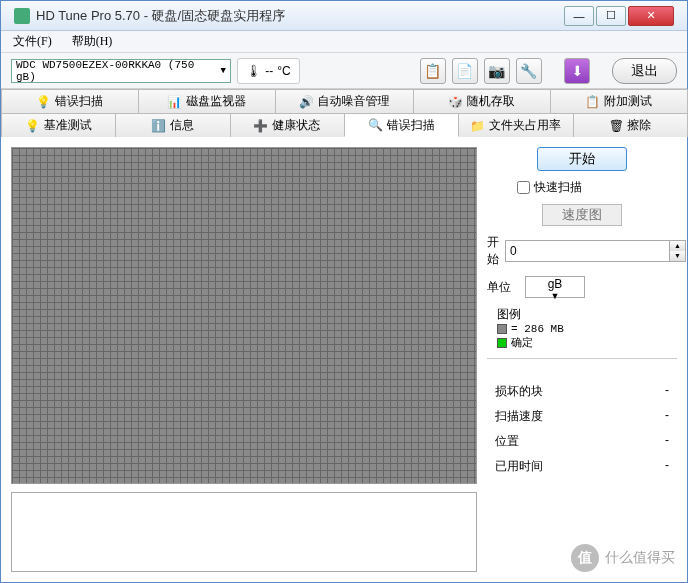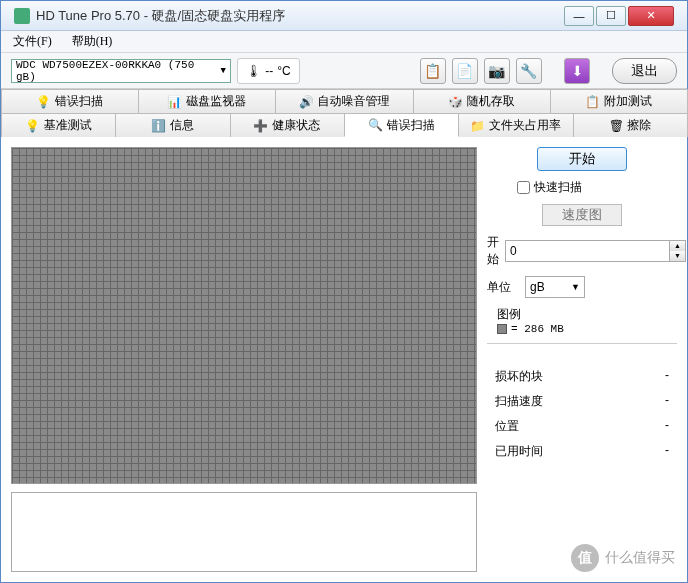--- a/index.html
+++ b/index.html
@@ -31,21 +31,21 @@
 .sidepanel { width: 190px; display: flex; flex-direction: column; gap: 8px; font-size: 12px; }
 .btn { height: 24px; border: 1px solid #3a8bd6; background: linear-gradient(#f4faff,#d2e8fb); border-radius: 3px; cursor: pointer; width: 90px; align-self: center; }
 .btn-dis { height: 22px; border: 1px solid #bbb; background: #eee; color: #737373; width: 80px; align-self: center; cursor: default; }
 .chk { display: flex; align-items: center; gap: 4px; margin-left: 30px; }
 .row { display: flex; align-items: center; gap: 6px; }
 .row label { width: 32px; }
 .numbox { flex: 1; height: 22px; border: 1px solid #aaa; display: flex; align-items: center; }
 .numbox input { border: none; flex: 1; padding: 0 4px; font-size: 12px; outline: none; }
 .numbox .spins { width: 16px; display: flex; flex-direction: column; }
 .numbox .spins span { height: 10px; border-left: 1px solid #aaa; background: linear-gradient(#fafafa,#e0e0e0); font-size: 7px; text-align: center; line-height: 10px; cursor: pointer; }
-.unit-select { width: 60px; height: 22px; border: 1px solid #aaa; display: flex; align-items: center; justify-content: space-between; padding: 0 4px; cursor: pointer; }
+.unit-select { width: 60px; height: 22px; border: 1px solid #aaa; display: flex; align-items: center; justify-content: space-between; padding: 0 4px; cursor: pointer; flex-direction: column; }
 .legend { margin-left: 10px; }
 .legend .lrow { display: flex; align-items: center; gap: 4px; font-family: "Courier New", monospace; font-size: 11px; }
 .sq { width: 10px; height: 10px; border: 1px solid #555; }
 .stats { border-top: 1px solid #ccc; padding-top: 20px; }
 .stats .srow { display: flex; justify-content: space-between; padding: 4px 8px; }
 .watermark { position: absolute; right: 12px; bottom: 10px; display: flex; align-items: center; gap: 6px; opacity: 0.55; color: #555; font-size: 14px; pointer-events: none; }
 .watermark .wlogo { width: 28px; height: 28px; border-radius: 50%; background: #888; display: flex; align-items: center; justify-content: center; color: #fff; font-weight: bold; }
 </style>
 </head>
 <body>
@@ -176,20 +176,24 @@
           <span style="font-size:9px">▼</span>
         </div>
       </div>
 
       <div class="legend">
         <div>图例</div>
         <div class="lrow">
             <div class="sq" style="background:#888"></div>
             <span>= 286 MB</span>
           </div>
+        <div class="lrow">
+            <div class="sq" style="background:#0c0"></div>
+            <span>确定</span>
+          </div>
       </div>
 
       <div class="stats">
         <div class="srow">
             <span>损坏的块</span>
             <span>-</span>
           </div>
         <div class="srow">
             <span>扫描速度</span>
             <span>-</span>

